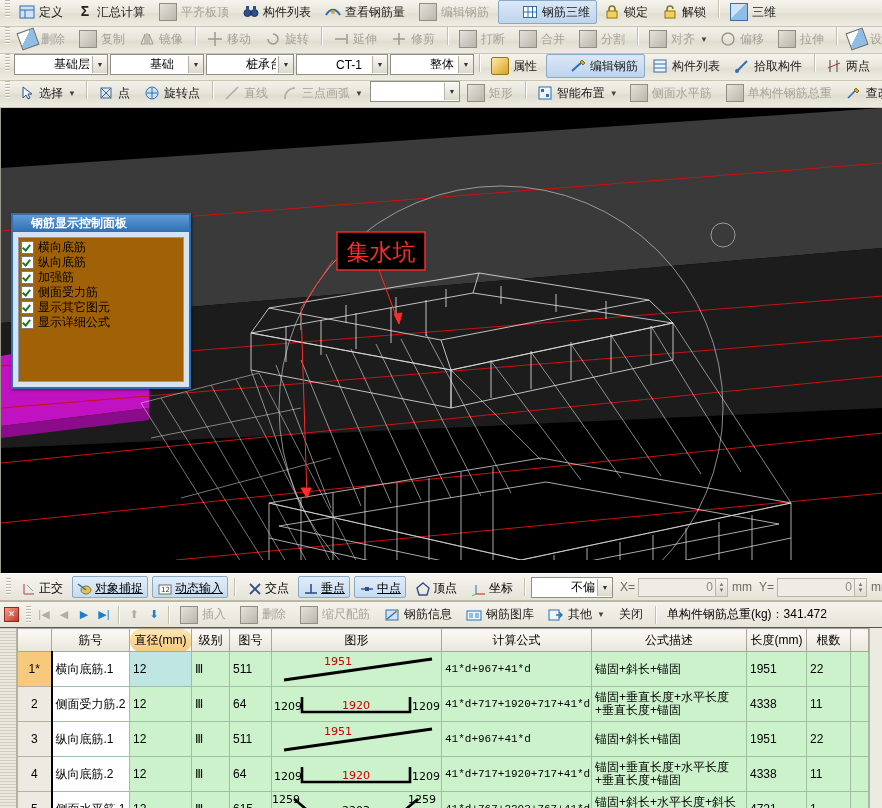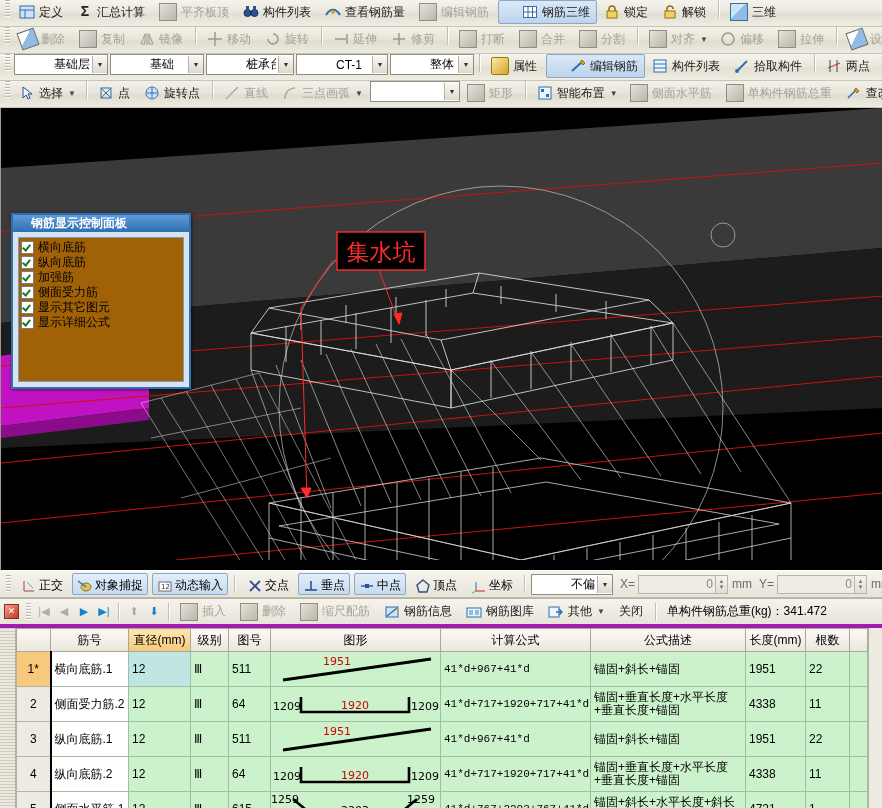--- a/index.html
+++ b/index.html
@@ -74,50 +74,50 @@
   .ck:after{content:"";position:absolute;left:2px;top:1px;width:3px;height:6px;border:solid #137a2c;border-width:0 2px 2px 0;transform:rotate(40deg);}
   .ckrow .t{color:#000;font-size:12px;line-height:13px;}
 
   
   .snap{
     height:26px;min-height:26px;display:flex;align-items:center;
     background:linear-gradient(to bottom,#f6f4ee,#e6e3d8);
     border-top:1px solid #fff;border-bottom:1px solid #bdb9a9;padding-left:3px;
   }
   .sbtn{display:flex;align-items:flex-end;height:20px;padding:0 4px;margin:0 2px;white-space:nowrap;border:1px solid transparent;border-radius:2px;flex:0 0 auto;}
-  .sbtn.on{border:1px solid #8aa8c8;background:linear-gradient(to bottom,#e2edf9,#c6dbf0);}
+  .sbtn.on{border:1px solid #8aa8c8;background:linear-gradient(to bottom,#e2edf9,#c6dbf0);text-decoration:underline;}
   .num{
     height:17px;width:74px;border:1px solid #b8b5aa;background:#eeece4;color:#8d8a80;
     display:flex;align-items:center;justify-content:flex-end;padding-right:2px;font-size:12px;flex:0 0 auto;
   }
   .spin{width:11px;height:17px;border:1px solid #b8b5aa;border-left:none;background:linear-gradient(to bottom,#f6f4ee,#e0ddd2);
         display:flex;flex-direction:column;align-items:center;justify-content:center;font-size:6px;line-height:6px;color:#777;flex:0 0 auto;}
 
   
   .gtb{
     height:25px;min-height:25px;display:flex;align-items:center;
     background:linear-gradient(to bottom,#f5f3ec,#e7e4d9);
     border-top:1px solid #b9b5a6;padding-left:2px;
   }
   .closebox{width:13px;height:13px;background:linear-gradient(135deg,#f4a08a,#c0392b);border:1px solid #8a2a20;
     color:#fff;font-size:9px;line-height:12px;text-align:center;margin:0 4px 0 2px;flex:0 0 auto;font-weight:bold;}
   .nav{width:20px;height:20px;display:flex;align-items:center;justify-content:center;flex:0 0 auto;color:#1a7fd4;font-size:11px;}
   .nav.dis{color:#b0ada3;}
   .total{font-size:12px;color:#000;margin-left:6px;white-space:nowrap;}
 
   
-  .tblwrap{height:180px;min-height:180px;display:flex;background:#fff;border-top:4px solid #a21caf;justify-content:center;}
+  .tblwrap{height:180px;min-height:180px;display:flex;background:#fff;border-top:1px solid #a21caf;}
   .rowhdr{width:16px;flex:0 0 auto;background:#ece9e0;border-right:1px solid #b5b1a3;
     background-image:repeating-linear-gradient(to bottom,#cfcbbd 0 1px,transparent 1px 3px);}
   table{border-collapse:collapse;table-layout:fixed;width:866px;font-size:12px;}
   th{
     background:linear-gradient(to bottom,#fbfaf6,#e9e6da);border:1px solid #a9a69a;
     font-weight:normal;color:#000;height:22px;padding:0 2px;font-size:12px;
   }
-  th.sel{background:linear-gradient(to bottom,#ffe6b4,#f5c97a);}
+  th.sel{background:linear-gradient(to bottom,#ffe6b4,#f5c97a);border-radius:11px;}
   td{border:1px solid #9fbfa0;height:34px;padding:0 3px;background:#ccf2cc;color:#000;font-size:12px;vertical-align:middle;}
   td.idx{background:#eceae1;text-align:center;border:1px solid #b5b1a3;}
   td.idx.cur{background:#f7c97c;font-weight:normal;}
   td.name{background:#fff;border-left:2px solid #000;}
   td.dia{background:#bfe6e2;}
   td.shape{background:#ccf2cc;padding:0;position:relative;}
   td.shape svg{display:block;}
   .wrap2{line-height:13px;display:block;}
   .fml{font-family:"Liberation Mono","DejaVu Sans Mono",monospace;font-size:11px;margin-left:10px;}
 

